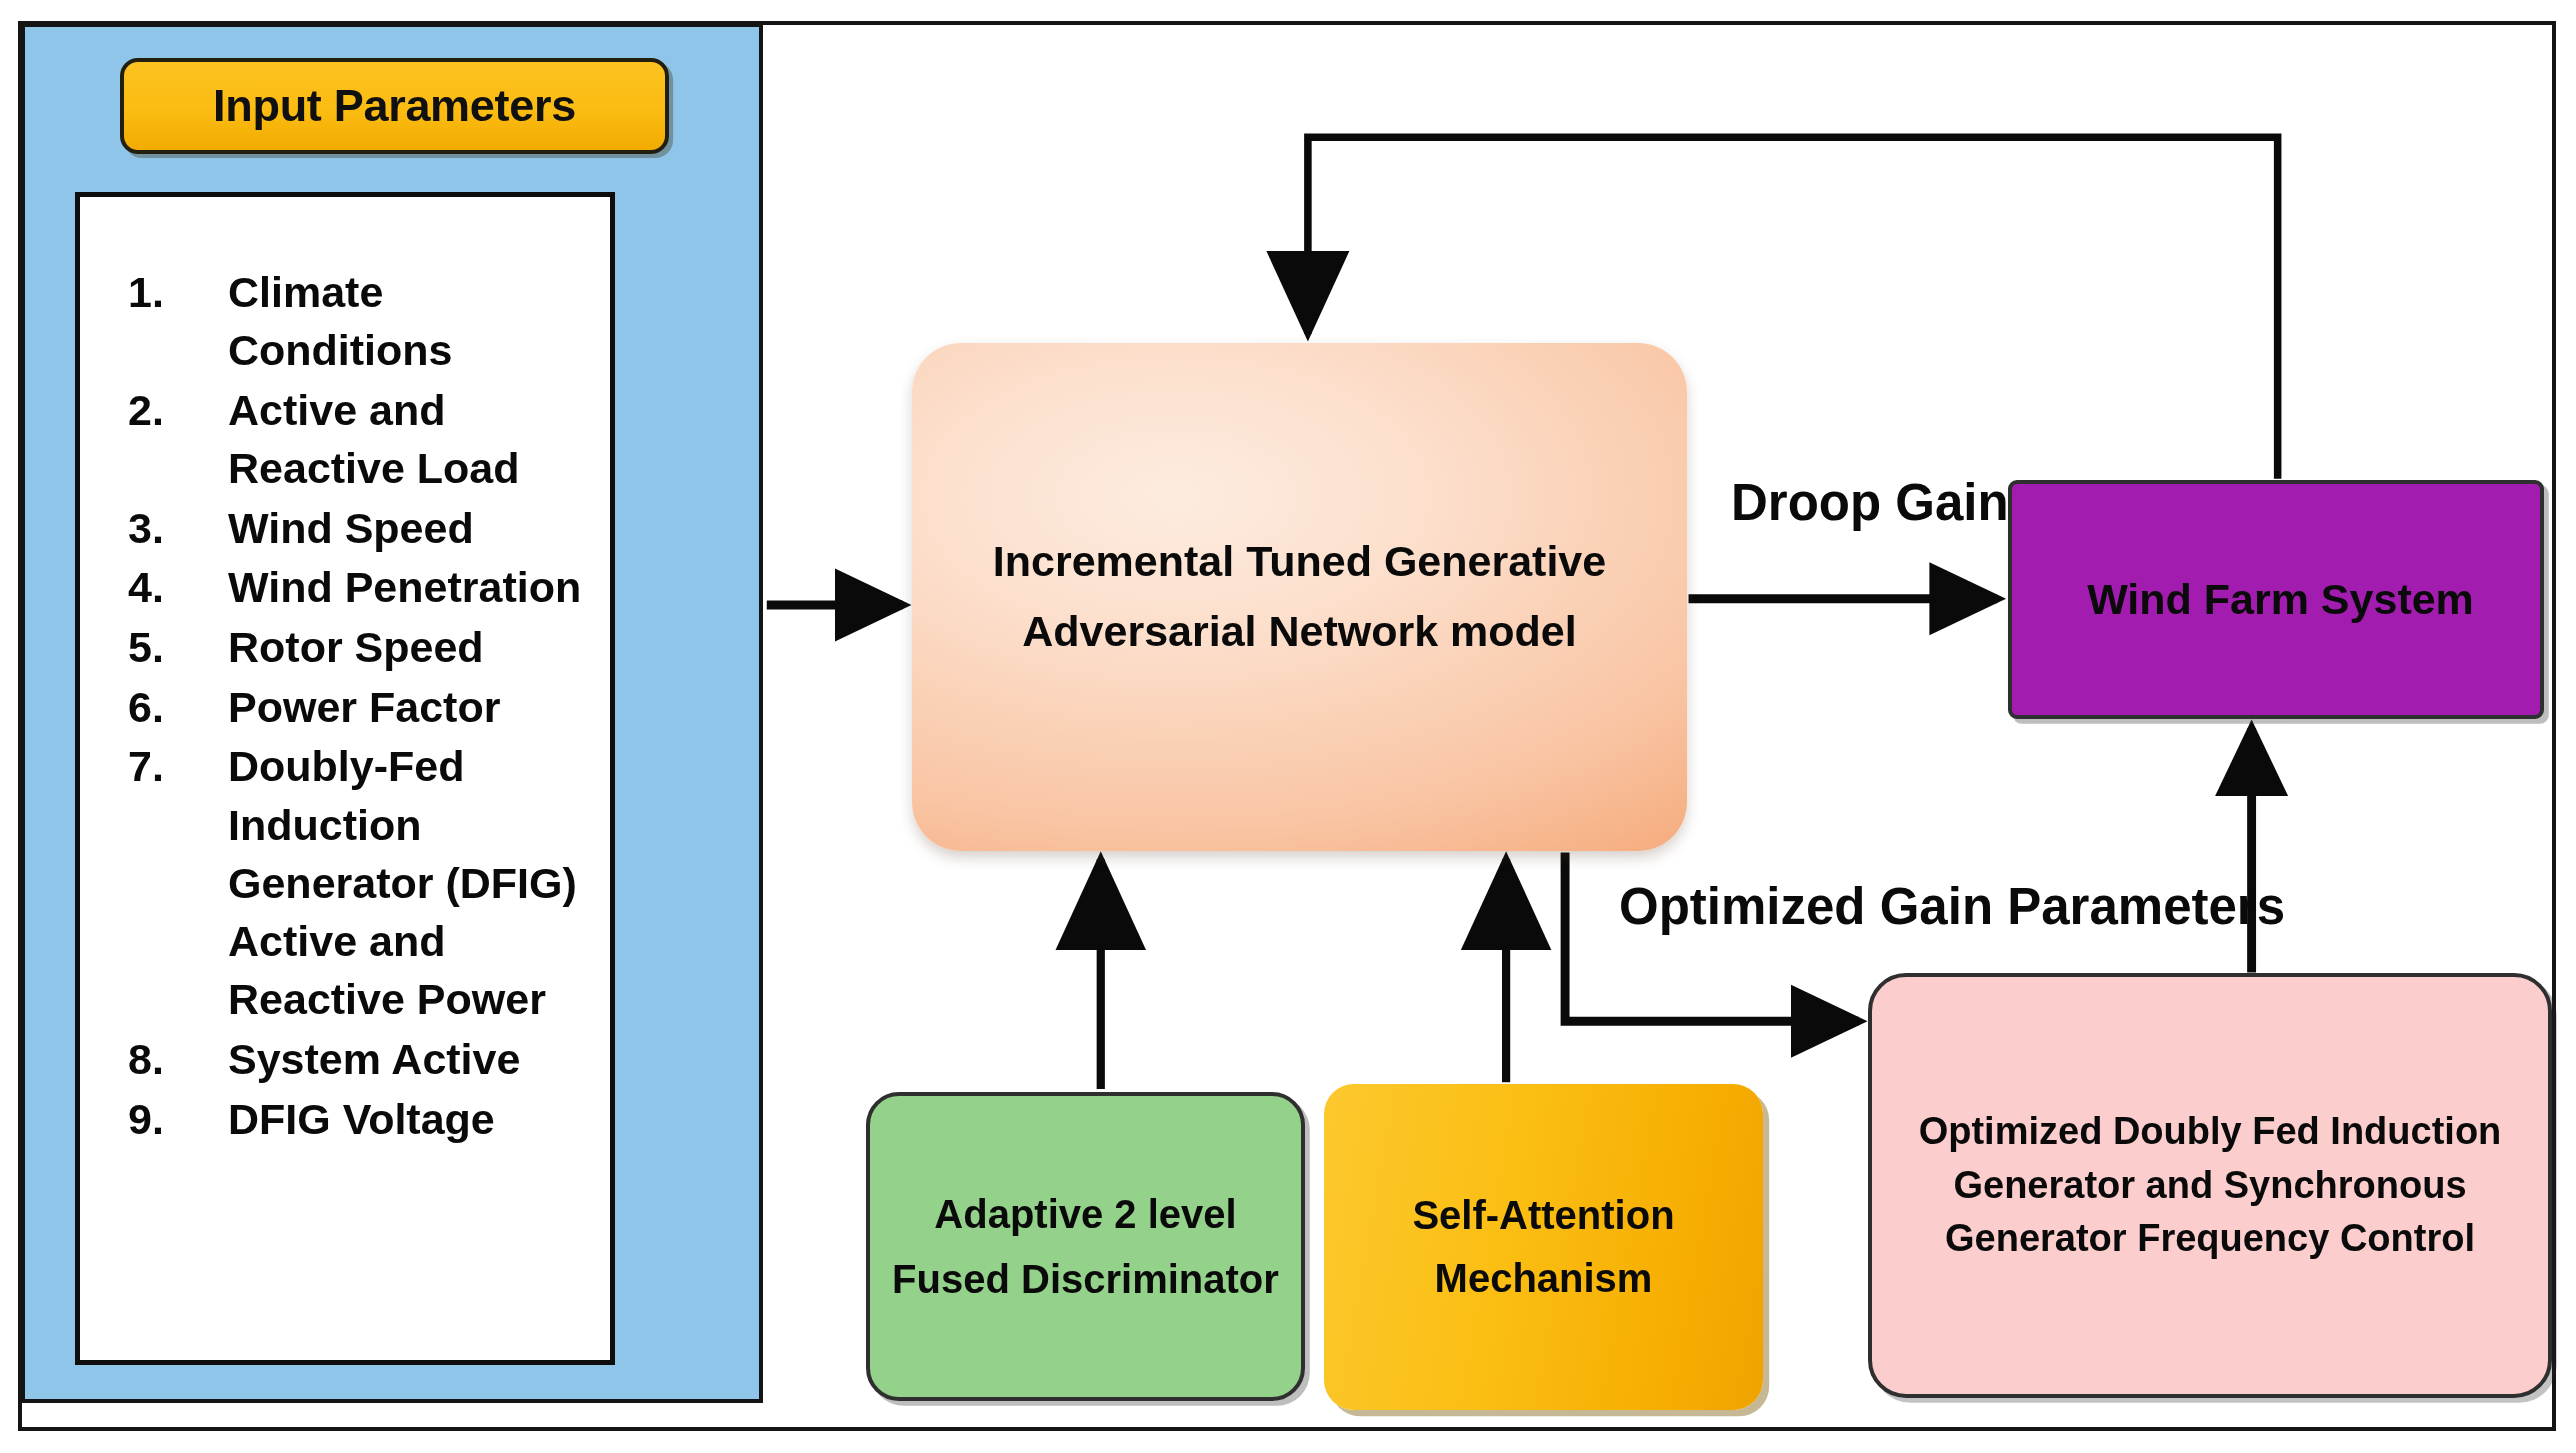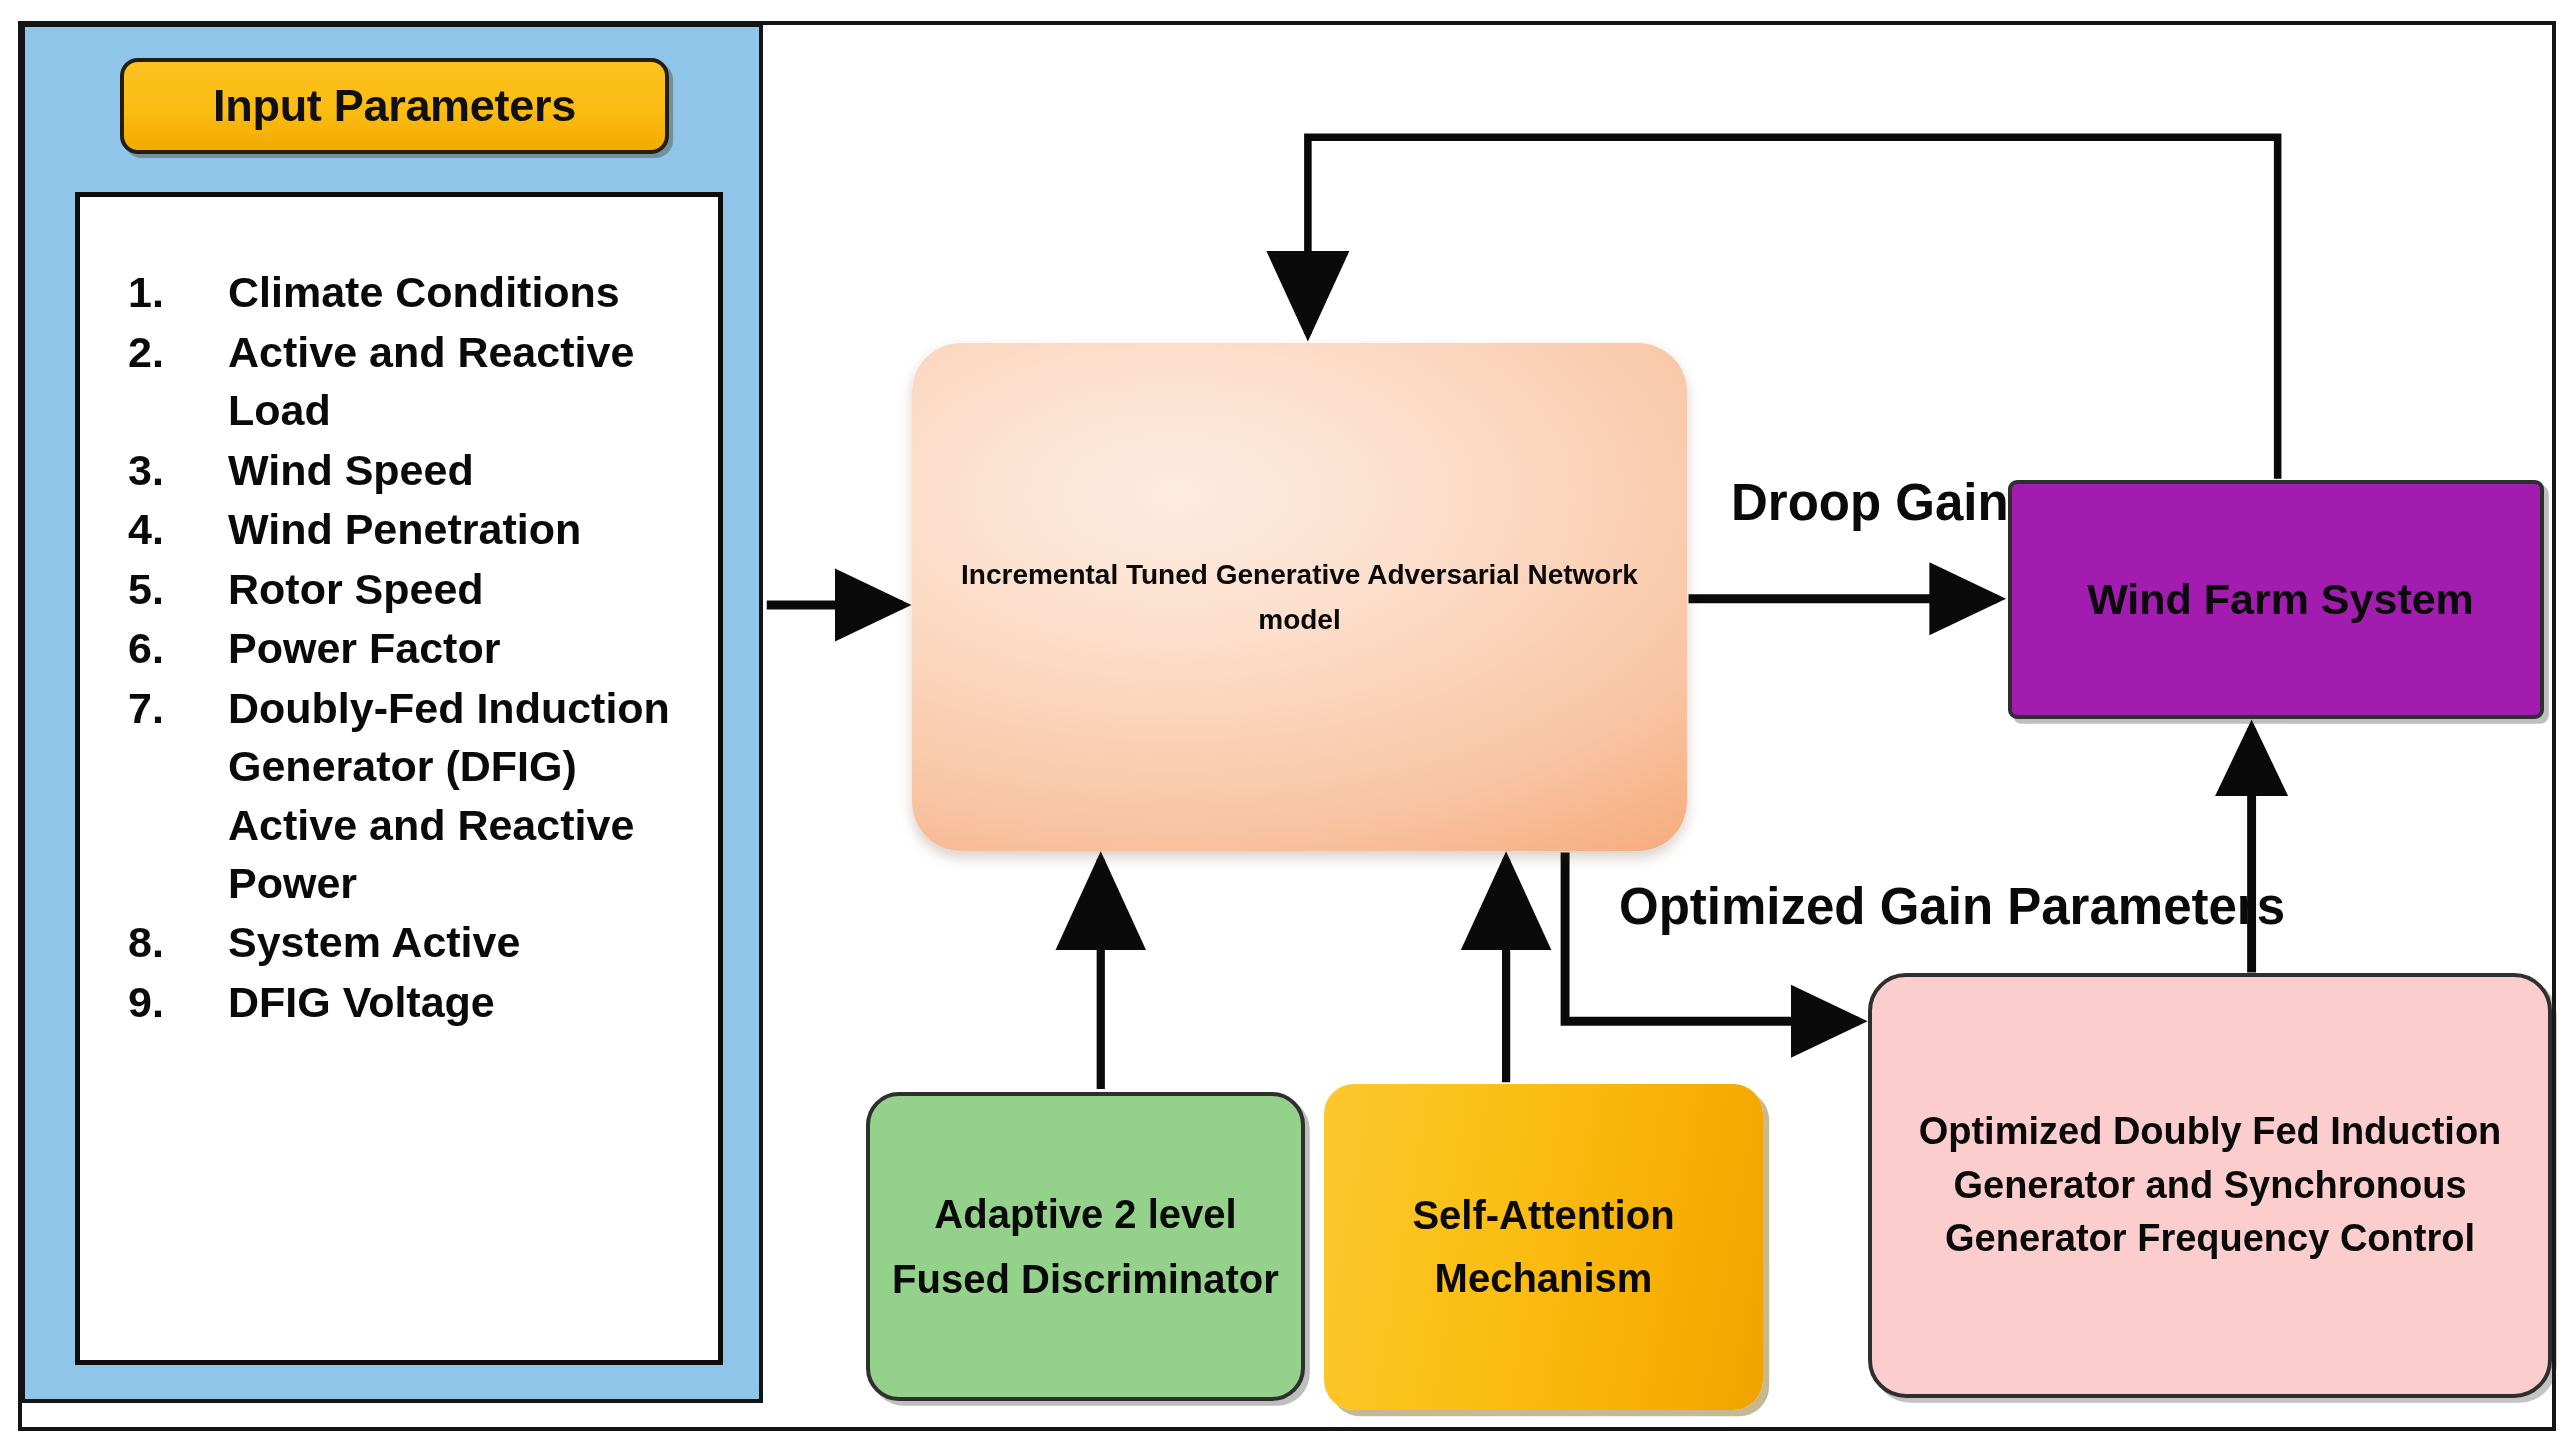--- a/index.html
+++ b/index.html
@@ -52,21 +52,21 @@
     font-weight:700;
     color:#101010;
     letter-spacing:-0.3px;
     white-space:nowrap;
   }
 
   
   #param-card{
     position:absolute;
     left:75px; top:192px;
-    width:648px; height:1173px;
+    width:540px; height:1173px;
     background:#ffffff;
     border:5.5px solid #0d0d0d;
     box-sizing:border-box;
     padding:66px 0 0 0;
   }
   ol#param-list{
     list-style:none;
     margin:0;
     padding:0 18px 0 44px;
     counter-reset:p;
@@ -106,21 +106,21 @@
 
   
   #node-gan{
     left:912px; top:343px;
     width:775px; height:508px;
     border-radius:49px;
     border:none;
     background:
       radial-gradient(125% 105% at 34% 30%, #fdece0 0%, #fcdfcc 26%, #f9c5a4 62%, #f5a878 88%, #f2a071 100%);
     box-shadow:0 6.9px 12.3px rgba(80,50,30,.22);
-    font-size:28px;
+    font-size:43px;
     line-height:1.62;
     padding:0 41px;
   }
 
   
   #node-windfarm{
     left:2008px; top:480px;
     width:536px; height:239px;
     border-radius:9px;
     background:#a21caf;

